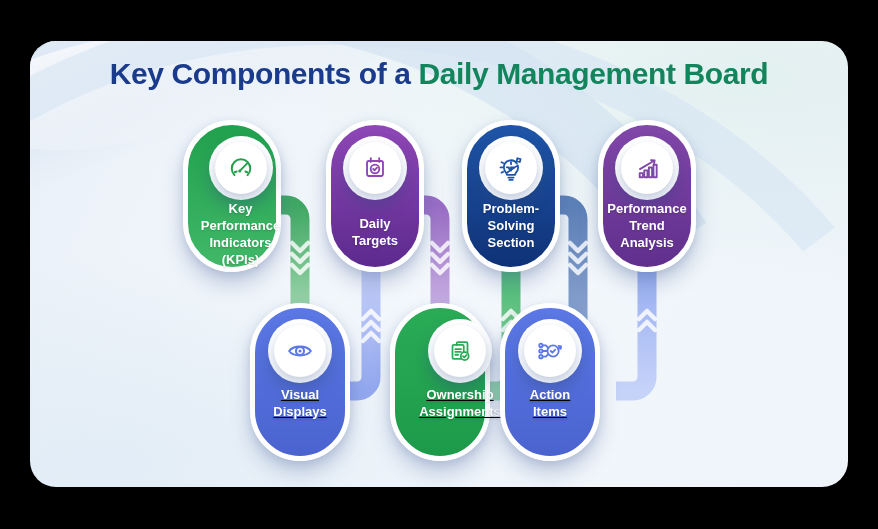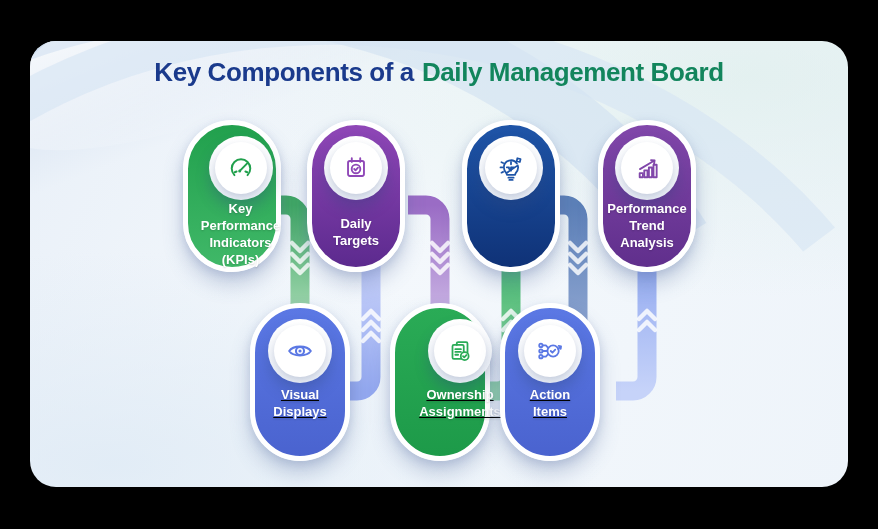--- a/index.html
+++ b/index.html
@@ -17,21 +17,21 @@
   .swoosh-b{top:-120px;left:-60px;width:620px;height:170px;transform:rotate(-23deg);
     background:linear-gradient(to bottom,rgba(255,255,255,.95),rgba(255,255,255,0));border-radius:50%;}
   .swoosh-c{left:-330px;bottom:-430px;width:960px;height:820px;border-radius:50%;
     border:64px solid rgba(205,222,241,.55);border-color:rgba(205,222,241,.55) transparent transparent transparent;
     transform:rotate(14deg);}
   .swoosh-d{left:-260px;bottom:-500px;width:1100px;height:900px;border-radius:50%;
     border:40px solid rgba(214,229,244,.6);border-color:rgba(214,229,244,.6) transparent transparent transparent;
     transform:rotate(8deg);}
   
   .heading{position:absolute;top:16px;left:0;width:100%;text-align:center;
-    font-size:26px;font-weight:700;letter-spacing:-.4px;white-space:nowrap;}
+    font-size:30px;font-weight:700;letter-spacing:-.4px;white-space:nowrap;}
   .heading .hl{margin-left:8px;}
   
   svg.flow{position:absolute;left:0;top:0;z-index:1;}
   .conn{fill:none;stroke-linecap:butt;}
   .chev{fill:none;stroke:#fff;stroke-opacity:.82;stroke-width:4.5;
     stroke-linecap:round;stroke-linejoin:round;}
   
   .pill{position:absolute;z-index:2;box-sizing:border-box;border:5px solid #fff;border-radius:52px;
     background:linear-gradient(180deg,var(--g1),var(--g2));
     box-shadow:0 12px 20px rgba(84,106,160,.30),0 3px 8px rgba(84,106,160,.18);
@@ -133,21 +133,21 @@
         <circle cx="14.6" cy="19.2" r="1.6" fill="currentColor" stroke="none"></circle>
       </svg>
     </div>
       </div>
     <div class="pill-title">Key
 Performance
 Indicators
 (KPIs)</div>
   </div>
 
-  <div class="pill row-top" style="left: 277px; gap: 12px; --g1: #8f47b7; --g2: #5c2a8e; --ic: #8f47b7;">
+  <div class="pill row-top" style="left: 296px; gap: 12px; --g1: #8f47b7; --g2: #5c2a8e; --ic: #8f47b7;">
     <div class="badge">
         <div class="badge-inner">
       <svg viewBox="0 0 32 32" fill="none" stroke="currentColor" stroke-width="2" stroke-linecap="round" stroke-linejoin="round">
         <rect x="7.5" y="8.5" width="17" height="16" rx="2"></rect>
         <path d="M11.5 5.5 v4 M20.5 5.5 v4"></path>
         <circle cx="16" cy="17" r="4.6"></circle>
         <path d="M14.1 17.1 l1.4 1.4 l2.6 -2.8"></path>
       </svg>
     </div>
       </div>
@@ -160,20 +160,23 @@
         <div class="badge-inner">
       <svg viewBox="0 0 32 32" fill="none" stroke="currentColor" stroke-width="1.9" stroke-linecap="round" stroke-linejoin="round">
         <path d="M11 21.5 C9.4 19.7 8.4 17.8 8.4 15.4 a7.6 7.6 0 0 1 13.9 -4.2 M23.2 13.2 c.2 .7 .4 1.5 .4 2.2 c0 2.4 -1 4.3 -2.6 6.1 l-.8 1.8 h-8.4 l-.8 -1.8 z"></path>
         <path d="M13.2 26.3 h5.6 M14.2 28.7 h3.6"></path>
         <path d="M4.8 15.4 h2 M5.8 9.8 l1.8 .9 M5.8 21 l1.8 -.9"></path>
         <path d="M11.5 15.3 h2.4 a1.5 1.5 0 1 0 2.7 0 h2.4 M16 15.3 v3.6 M16 9.6 v2.4"></path>
         <path d="M22.8 5.6 l3.4 .9 -.8 3.1 -3.3 -.9 z"></path>
       </svg>
     </div>
       </div>
+    <div class="pill-title">Problem-
+Solving
+Section</div>
   </div>
 
   <div class="pill row-top" style="left: 568px; --g1: #8147aa; --g2: #602f8c; --ic: #8147aa;">
     <div class="badge">
         <div class="badge-inner">
       <svg viewBox="0 0 32 32" fill="none" stroke="currentColor" stroke-width="2" stroke-linecap="round" stroke-linejoin="round">
         <rect x="8.2" y="21.5" width="3.4" height="4.3"></rect>
         <rect x="13.1" y="18.5" width="3.4" height="7.3"></rect>
         <rect x="18" y="15.5" width="3.4" height="10.3"></rect>
         <rect x="22.9" y="12.5" width="3.4" height="13.3"></rect>

